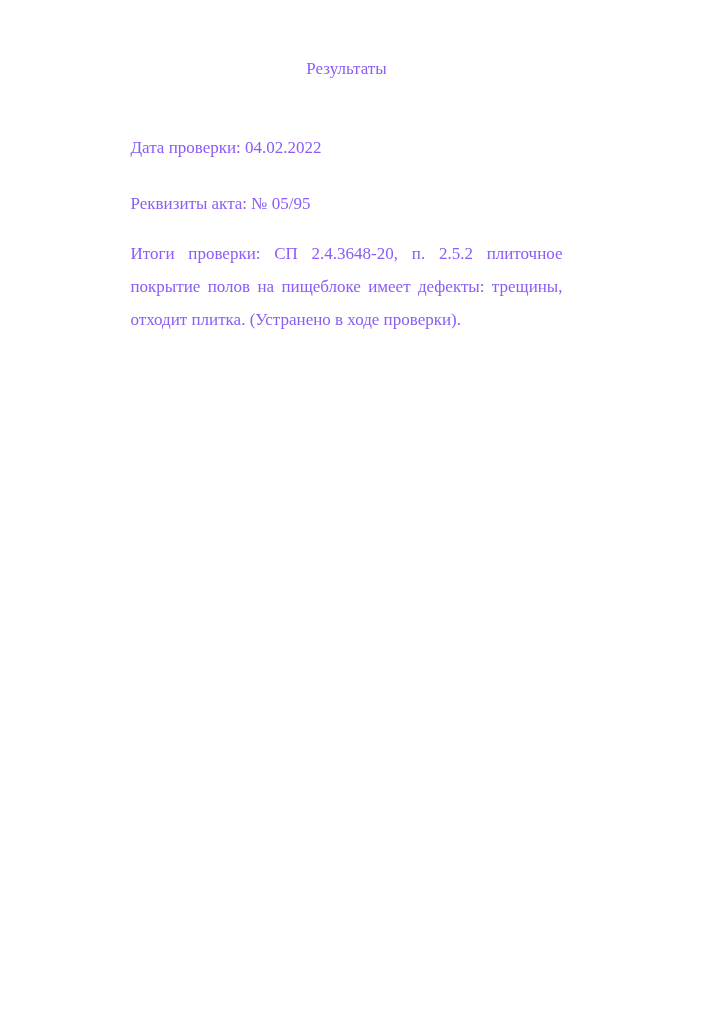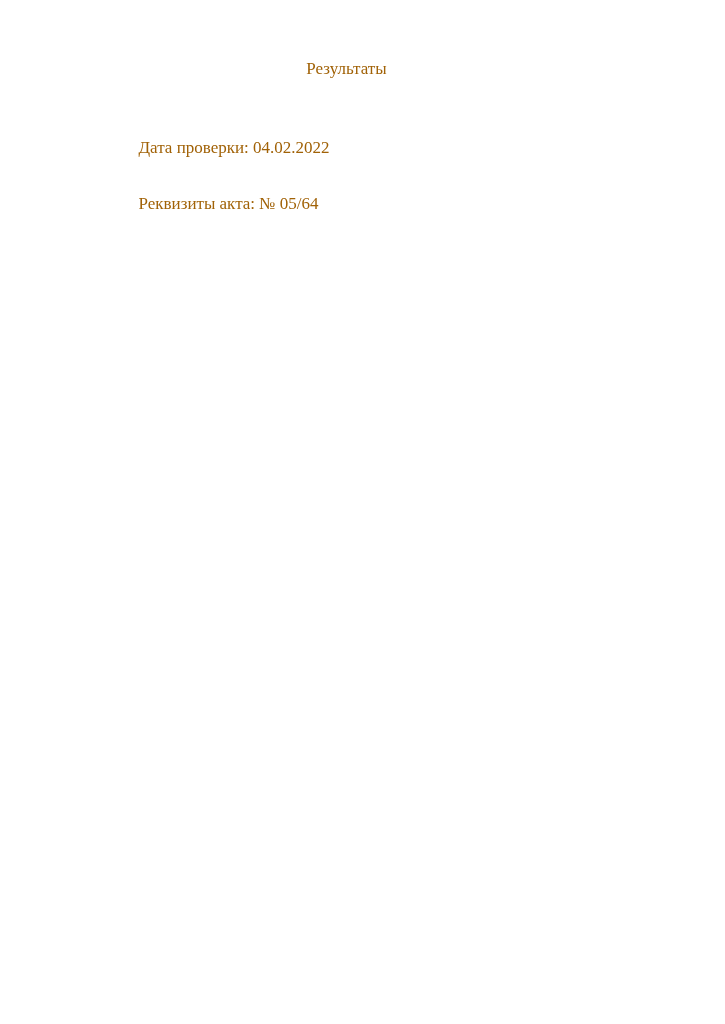--- a/index.html
+++ b/index.html
@@ -10,52 +10,53 @@
   .page {
     position: relative;
     width: 604px;
     height: 1024px;
     margin: 0 auto;
     background: #ffffff;
     box-sizing: border-box;
     padding: 52px 98px 0 66px;
     font-family: "Liberation Serif", "DejaVu Serif", serif;
     font-size: 17px;
-    color: #a16207;
+    color: #8b5cf6;
     overflow: hidden;
   }
   .doc-title {
     text-align: center;
     line-height: 33px;
     font-weight: normal;
     font-size: 17px;
     margin: 0;
   }
   .doc-title .title-line {
     display: block;
   }
   p.doc-para {
-    margin: 12px;
+    margin: 4px;
     line-height: 33px;
     text-align: justify;
     text-justify: inter-word;
   }
   p.para-date      { margin-top: 46px; }
   p.para-act       { margin-top: 23px; }
   p.para-authority { margin-top: 28px; }
   p.para-results   { margin-top: 17px; }
 </style>
 </head>
 <body>
 
 <div class="page">
 
   <h1 class="doc-title">
     <span class="title-line">Результаты</span>
   </h1>
 
   <p class="doc-para para-date">Дата проверки: 04.02.2022</p>
 
-  <p class="doc-para para-act">Реквизиты акта: № 05/64</p>
+  <p class="doc-para para-act">Реквизиты акта: № 05/95</p>
 
 
+  <p class="doc-para para-results">Итоги проверки: СП 2.4.3648-20, п. 2.5.2 плиточное покрытие полов на пищеблоке имеет дефекты: трещины, отходит плитка. (Устранено в ходе проверки).</p>
 
 </div>
 
 </body></html>

